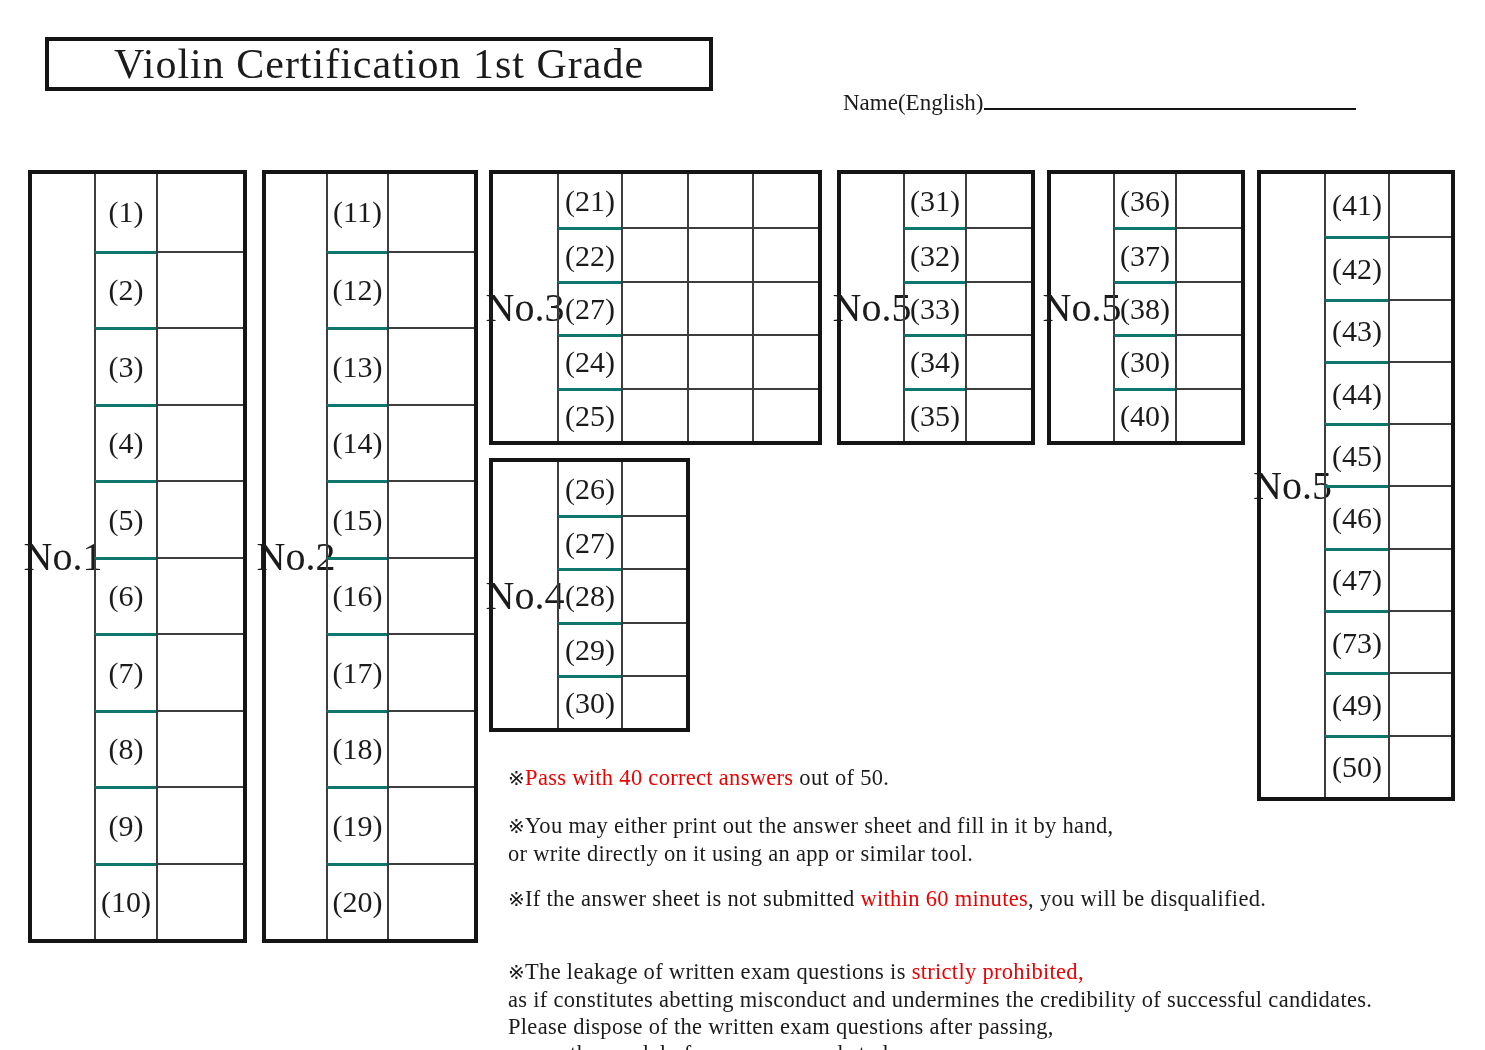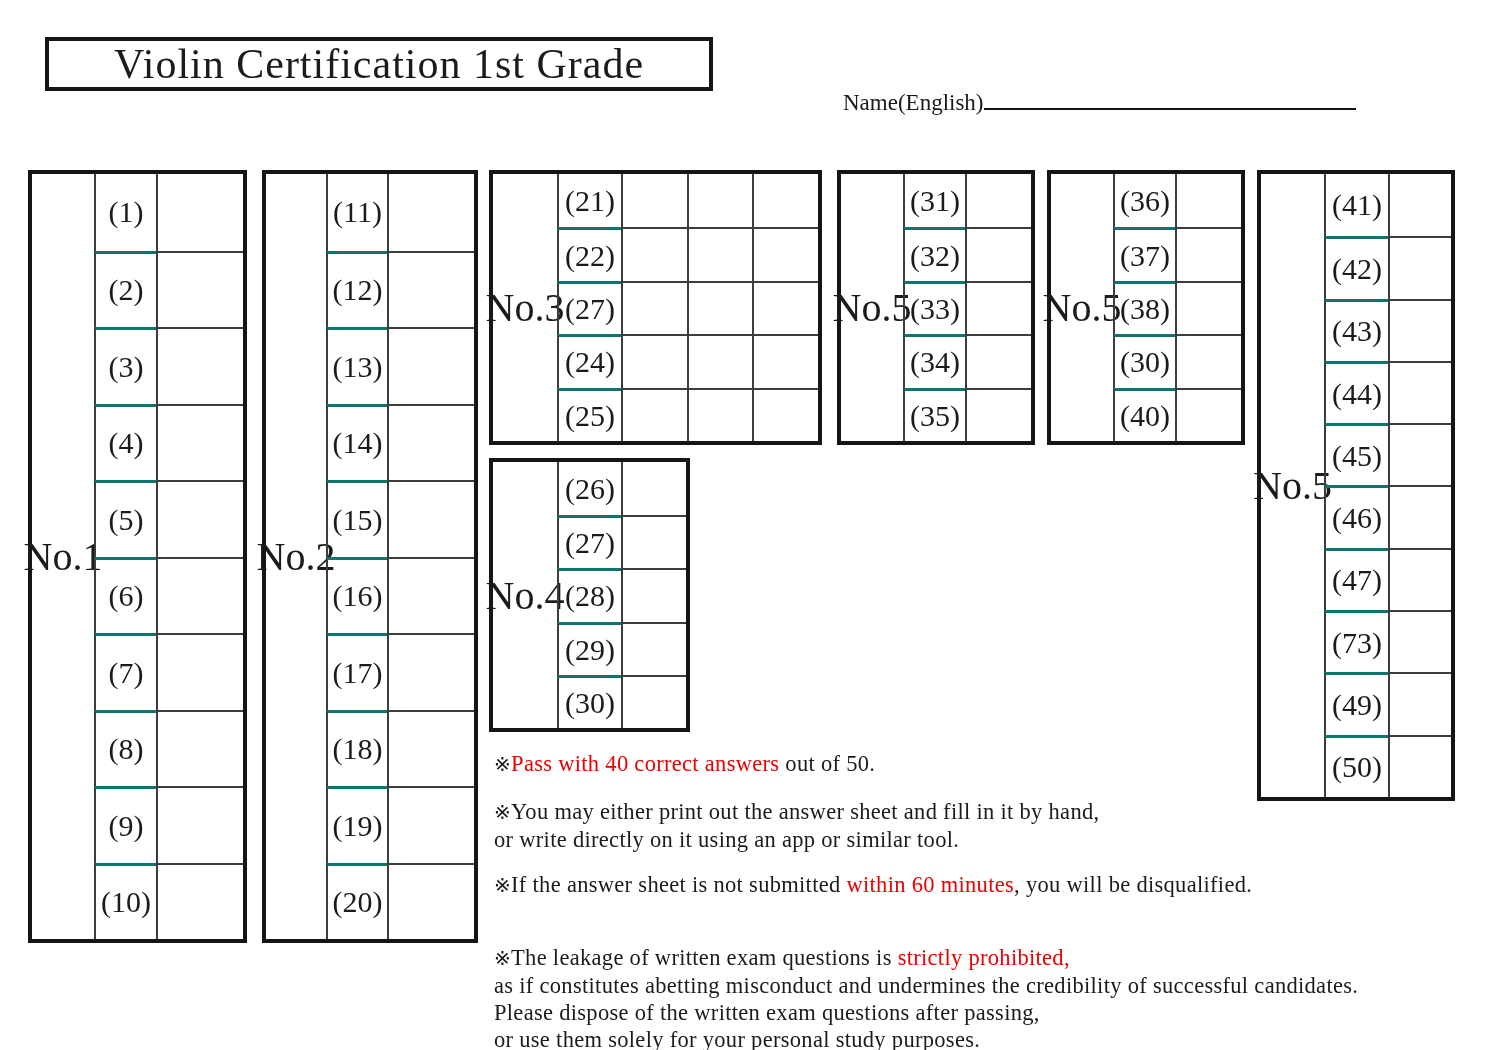--- a/index.html
+++ b/index.html
@@ -44,21 +44,21 @@
   #t1 { left:28px;   top:170px; width:219px; height:773px; grid-template-columns:62px 62px 1fr; grid-template-rows:repeat(10,1fr); }
   #t2 { left:262px;  top:170px; width:216px; height:773px; grid-template-columns:60px 61px 1fr; grid-template-rows:repeat(10,1fr); }
   #t3 { left:489px;  top:170px; width:333px; height:275px; grid-template-columns:64px 64px 1fr 1fr 1fr; grid-template-rows:repeat(5,1fr); }
   #t4 { left:489px;  top:458px; width:201px; height:274px; grid-template-columns:64px 64px 1fr; grid-template-rows:repeat(5,1fr); }
   #t5 { left:837px;  top:170px; width:198px; height:275px; grid-template-columns:62px 62px 1fr; grid-template-rows:repeat(5,1fr); }
   #t6 { left:1047px; top:170px; width:198px; height:275px; grid-template-columns:62px 62px 1fr; grid-template-rows:repeat(5,1fr); }
   #t7 { left:1257px; top:170px; width:198px; height:631px; grid-template-columns:63px 64px 1fr; grid-template-rows:repeat(10,1fr); }
 
   
   .note {
-    position:absolute; left:490px; margin:4px;
+    position:absolute; left:490px; margin:18px;
     font-size:22.5px; line-height:27px; letter-spacing:0.3px;
     white-space:pre-line;
   }
   .note .marker { font-family:"DejaVu Sans", sans-serif; font-size:20px; }
   .note .red { color:var(--red); }
   #note1 { top:746px; }
   #note2 { top:794px; }
   #note3 { top:867px; }
   #note4 { top:940px; }
 </style>

